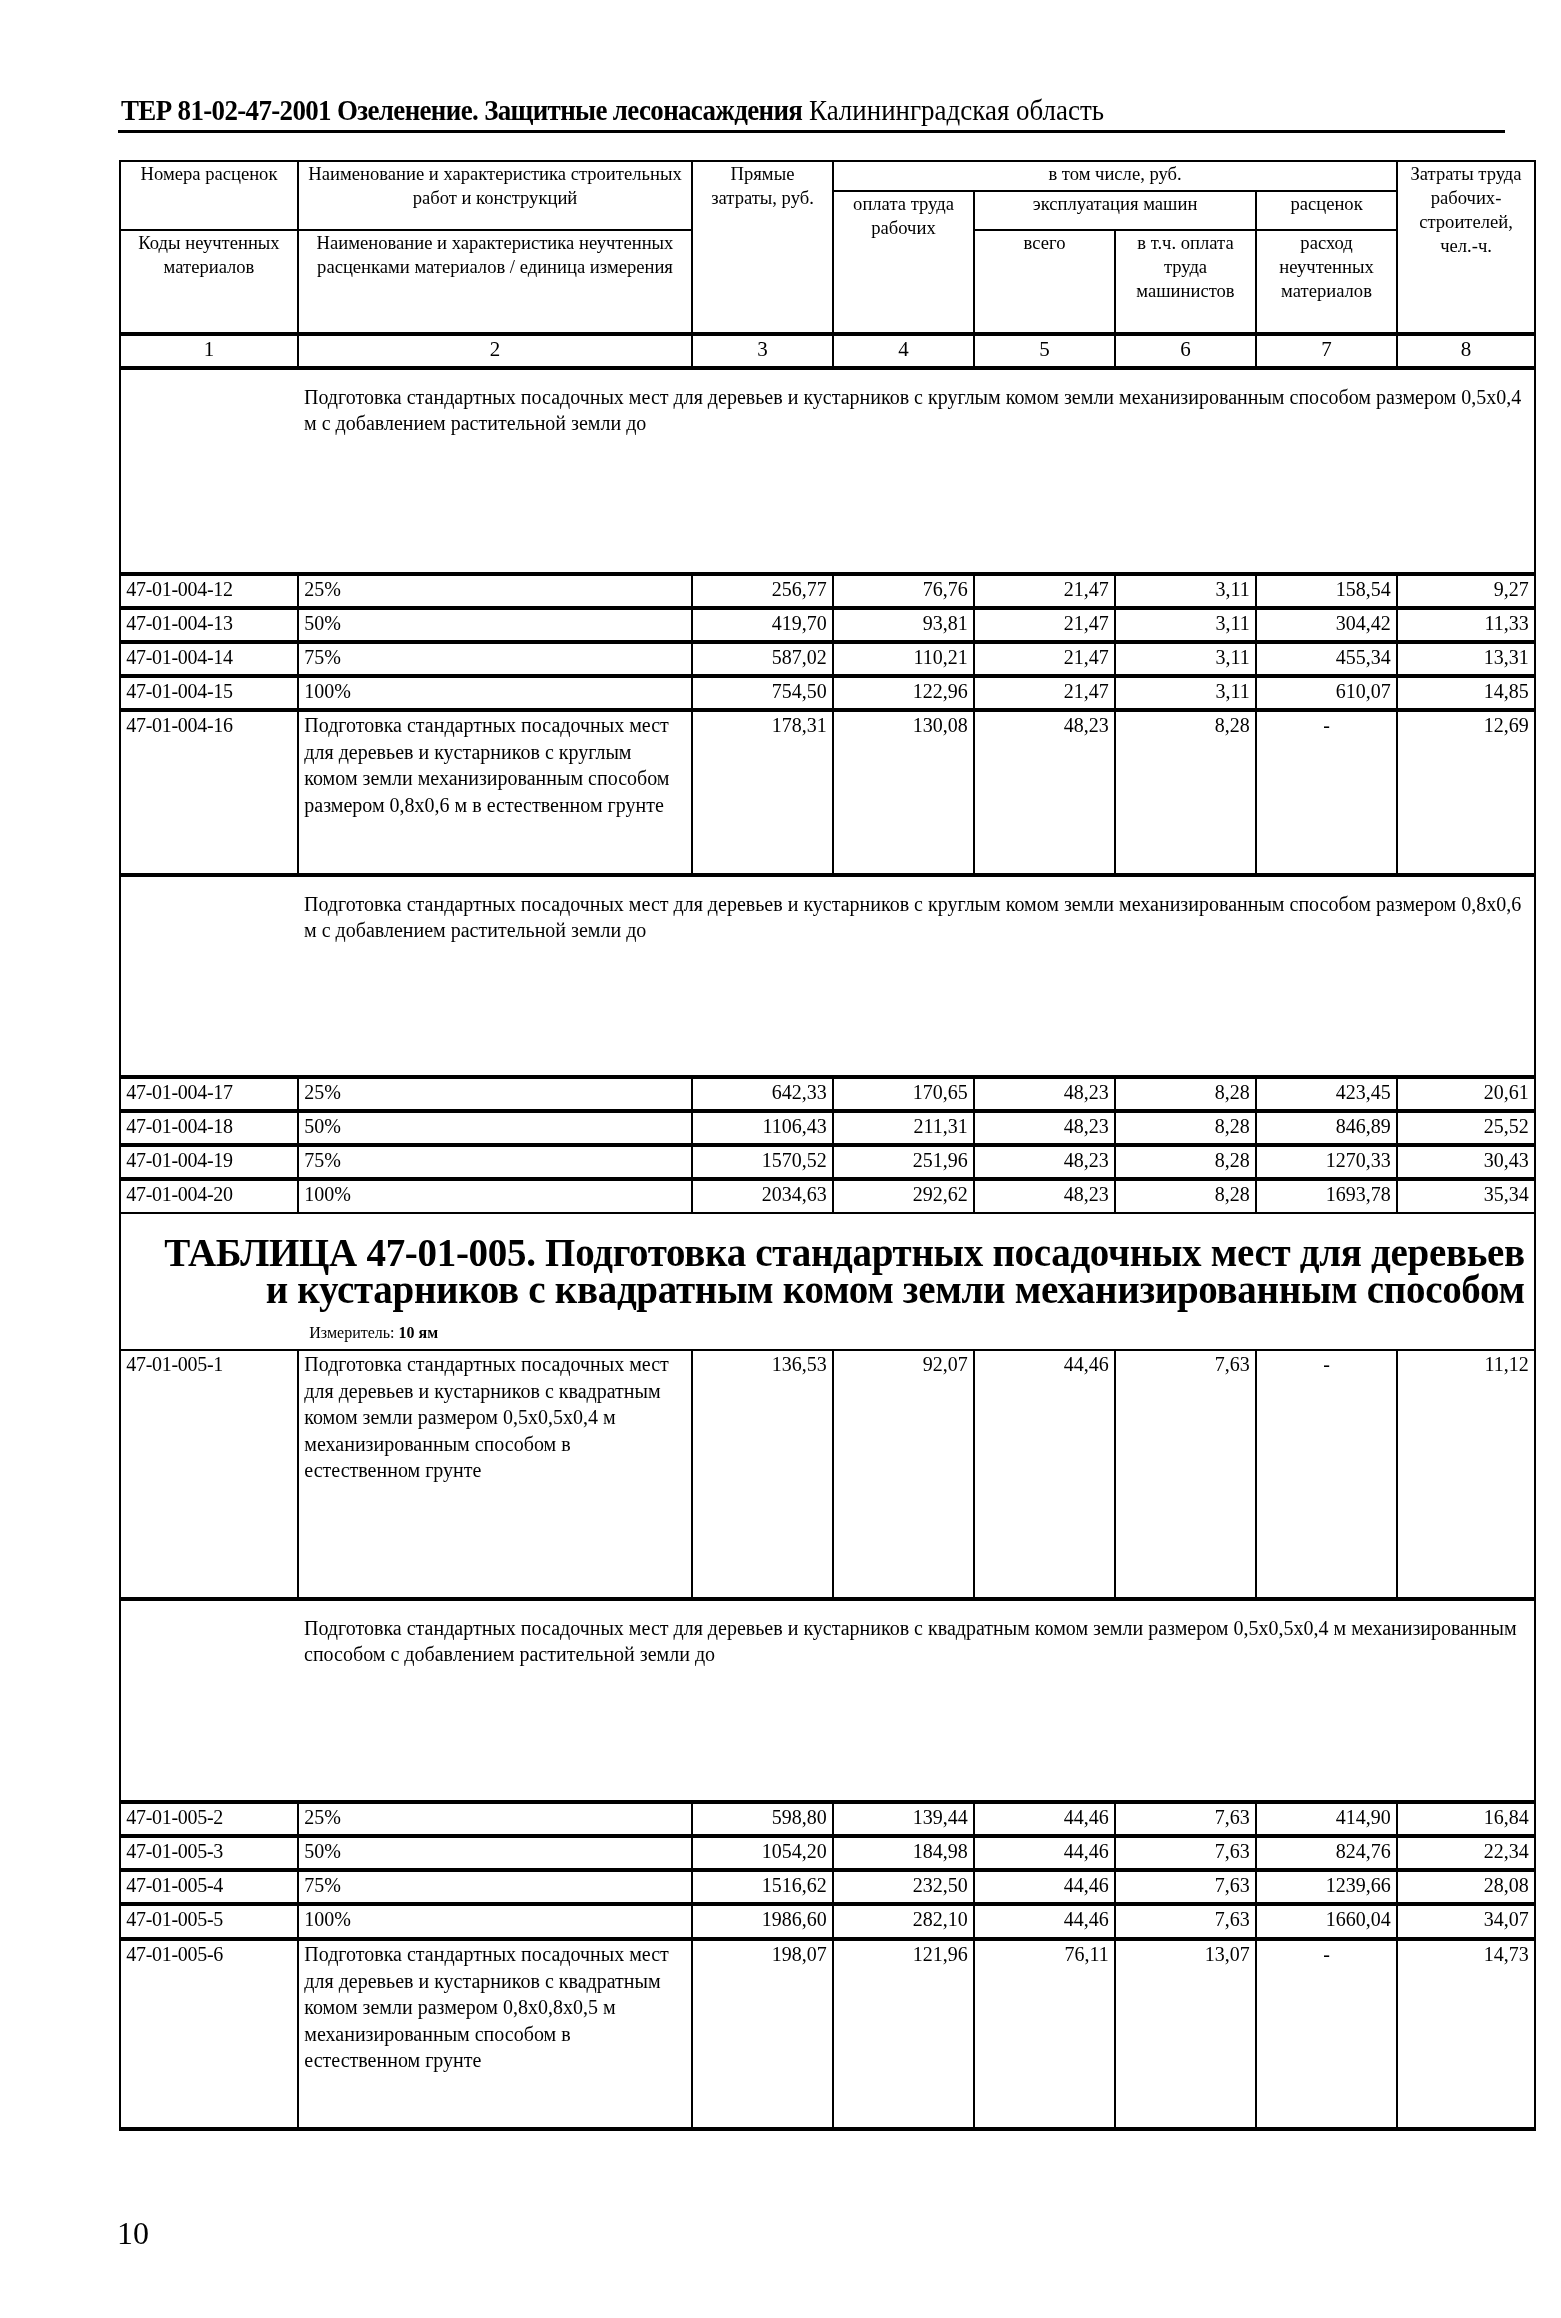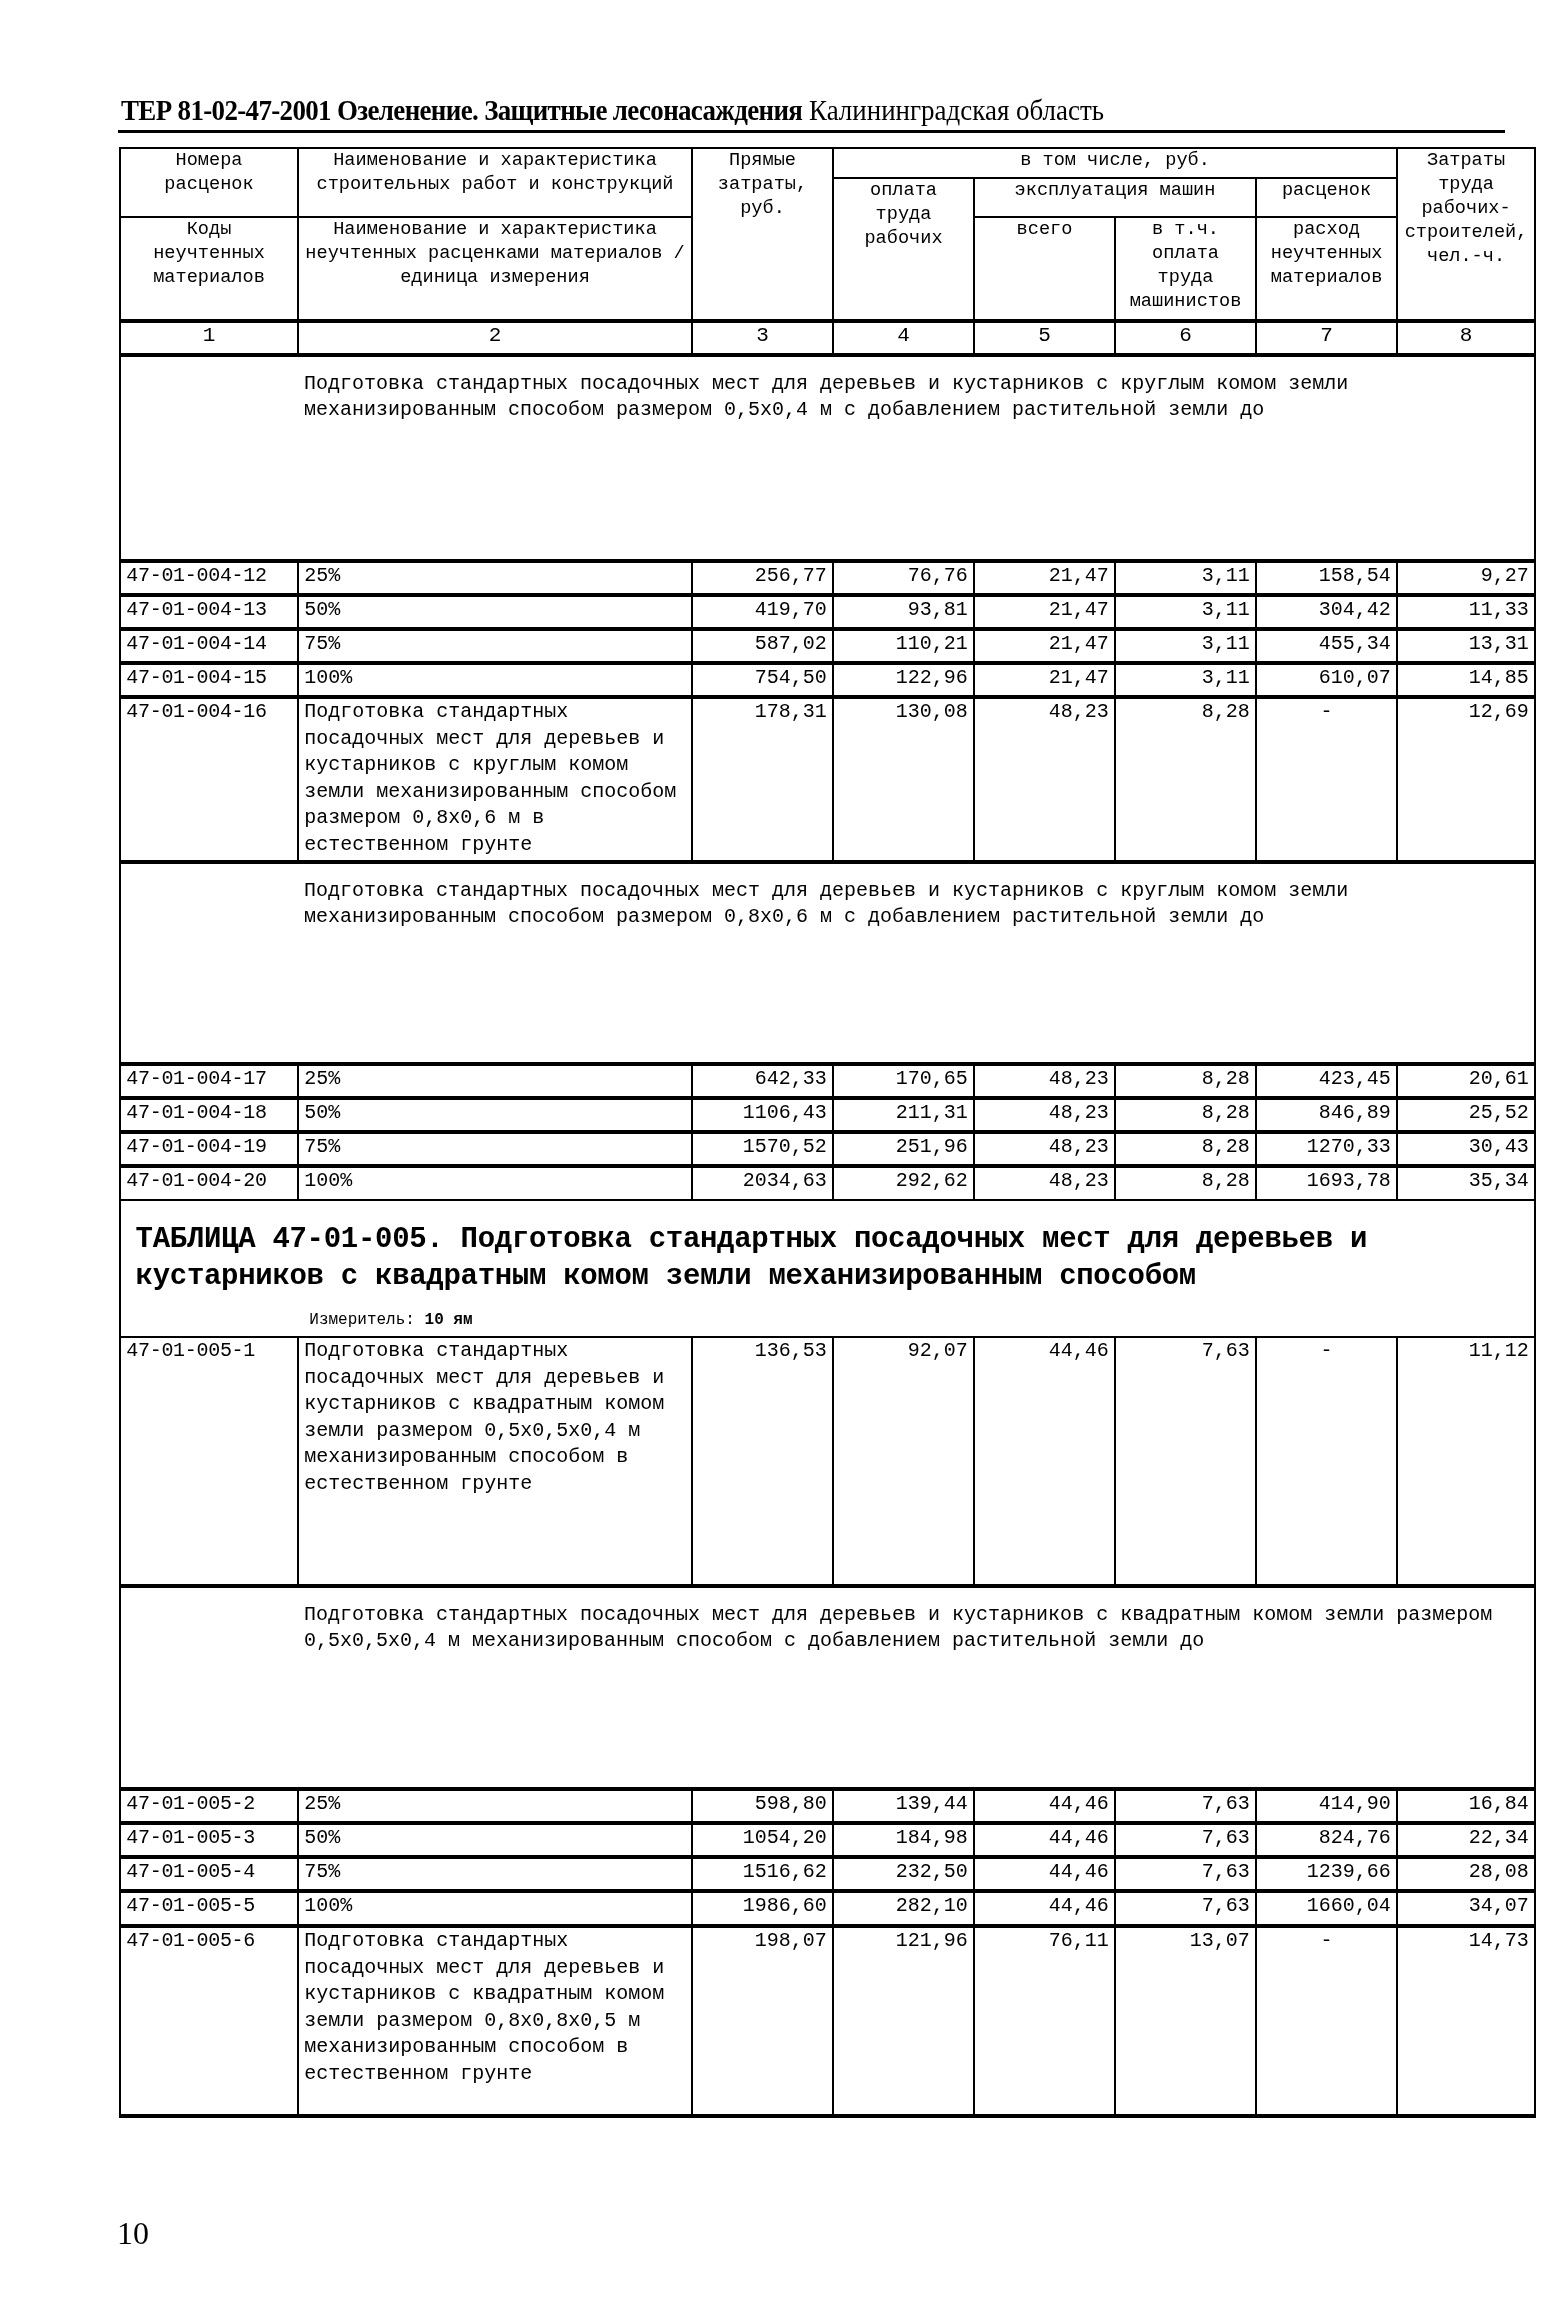--- a/index.html
+++ b/index.html
@@ -5,37 +5,38 @@
   html, body { margin: 0; padding: 0; background: #ffffff; }
   body { width: 1561px; height: 2319px; position: relative; overflow: hidden; color: #000; }
   .page-header {
     position: absolute; left: 121px; top: 92px; width: 1386px;
     font-family: "Liberation Serif", "DejaVu Serif", serif; font-size: 29px; line-height: 37px;
     white-space: nowrap; transform: scaleX(0.93); transform-origin: left top;
   }
   .page-header .bold { font-weight: bold; letter-spacing: -0.7px; }
   .header-rule { position: absolute; left: 118px; top: 130px; width: 1387px; height: 3.3px; background: #000; }
   table.rates {
-    position: absolute; left: 119px; top: 147px; width: 1413px;
+    position: absolute; left: 119px; top: 160px; width: 1413px;
     border-collapse: collapse; table-layout: fixed;
-    font-family: Liberation Mono, monospace; font-size: 20px; line-height: 26.5px;
+    font-family: Liberation Serif, serif; font-size: 20px; line-height: 26.5px;
   }
   table.rates td { border: 2px solid #000; padding: 0 5.3px; vertical-align: top; overflow: hidden; }
   table.rates td.thick-top { border-top-width: 4px; }
   .hdr td { text-align: center; vertical-align: middle; font-size: 18.6px; line-height: 24px; padding: 1.3px 2.7px; }
   .num-row td { text-align: center; vertical-align: middle; font-size: 21px; }
   td.num { text-align: right; white-space: nowrap; }
   td.code { white-space: nowrap; padding-left: 4px; padding-right: 1.3px; letter-spacing: -0.3px; }
   td.desc { padding-left: 4px; }
   td.dash { text-align: center; }
   .group td.grouptext { border-left: 2px solid #000; border-right: 2px solid #000; padding-left: 183px; padding-top: 13.3px; padding-bottom: 0; }
   .section td { border-top: 4px solid #000; border-bottom: 4px solid #000; padding: 0; }
   .section-title {
-    font-weight: bold; font-size: 29px; line-height: 37px; padding: 20px 4px 0 9.3px;
+    font-weight: bold; font-size: 39px; line-height: 37px; padding: 20px 4px 0 9.3px;
     letter-spacing: -0.3px;
+    text-align: right;
   }
   .meter { font-size: 16px; line-height: 26.5px; padding: 12px 0 2.7px 183px; }
   .meter b { font-weight: bold; }
   .page-number {
     position: absolute; left: 117px; top: 2215px;
     font-family: "Liberation Serif", "DejaVu Serif", serif; font-size: 32px;
   }
 </style>
 </head>
 <body>

